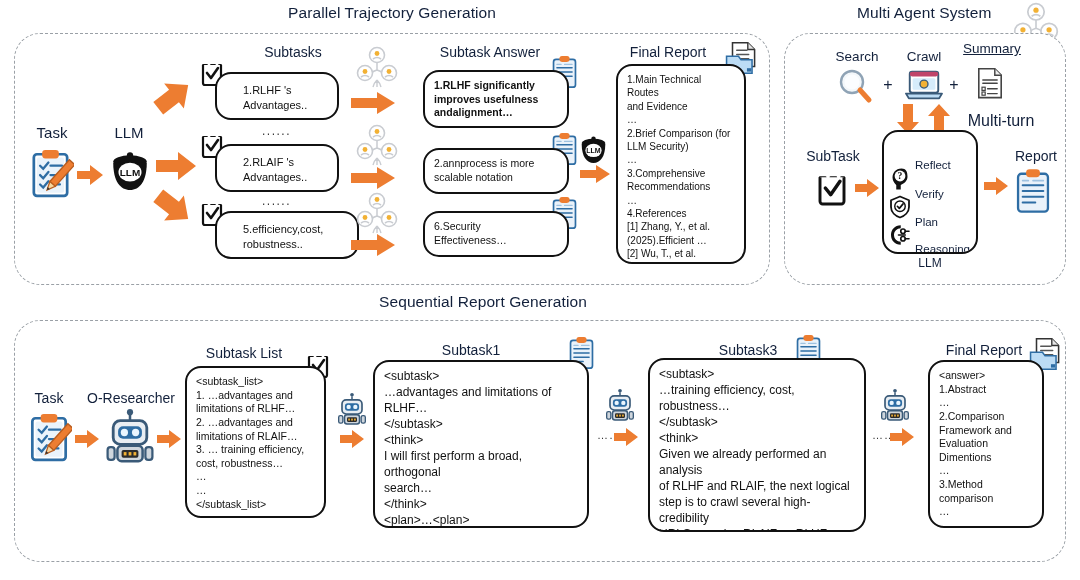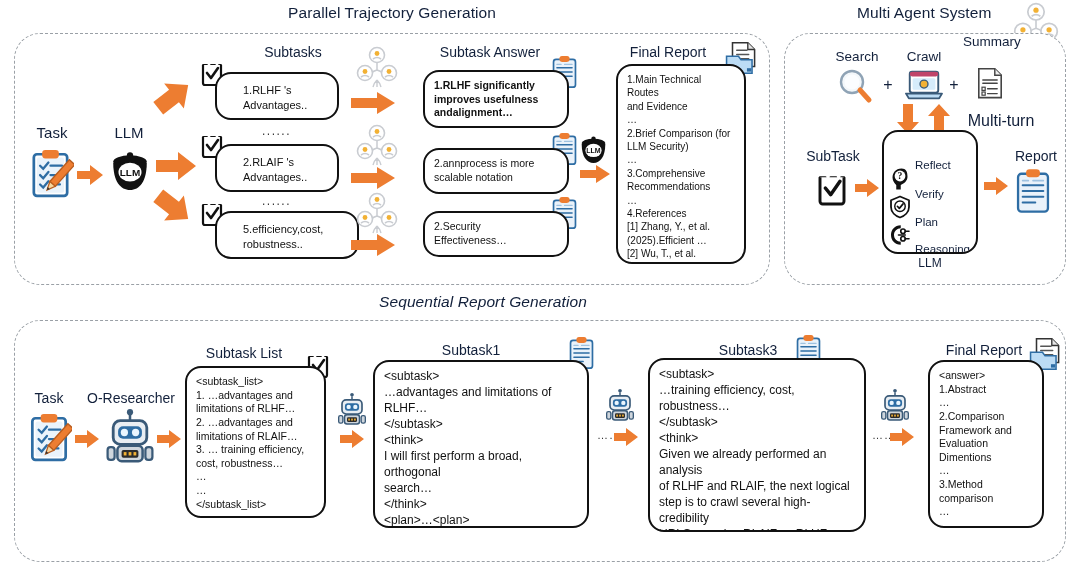--- a/index.html
+++ b/index.html
@@ -347,21 +347,21 @@
       </svg>
   </span>
   <div class="rbox" style="left:423px;top:148px;width:146px;height:46px;">2.annprocess is more
 scalable notation</div>
 
   <span class="ico" style="left:551px;top:196px;">
     <svg width="27" height="34" viewBox="0 0 32 40">
         <use href="#g-clip"></use>
       </svg>
   </span>
-  <div class="rbox" style="left:423px;top:211px;width:146px;height:46px;">2.Security
+  <div class="rbox" style="left:423px;top:211px;width:146px;height:46px;">6.Security
 Effectiveness…</div>
 
   <span class="ico" style="left:578px;top:134px;">
     <svg width="31" height="30" viewBox="0 0 42 40">
         <use href="#g-llm"></use>
       </svg>
   </span>
   <span class="arr" style="left:580px;top:165px;">
     <svg width="30" height="18" viewBox="0 0 30 18">
         <path d="M0 5 h16 V0 l14 9 l-14 9 v-5 H0 z" fill="#ED7D31"></path>
@@ -407,21 +407,21 @@
   <div class="cap" style="left:880px;top:76px;width:16px;font-size:16px;">+</div>
 
   <div class="cap" style="left:894px;top:49px;width:60px;">Crawl</div>
   <span class="ico" style="left:905px;top:67px;">
     <svg width="38" height="36" viewBox="0 0 40 36">
         <use href="#g-laptop"></use>
       </svg>
   </span>
   <div class="cap" style="left:946px;top:76px;width:16px;font-size:16px;">+</div>
 
-  <div class="cap" style="left:956px;top:34px;width:72px;">Summary</div>
+  <div class="cap" style="left:956px;top:41px;width:72px;text-decoration:underline;">Summary</div>
   <span class="ico" style="left:974px;top:65px;">
     <svg width="32" height="38" viewBox="0 0 40 42">
         <use href="#g-doc"></use>
       </svg>
   </span>
 
   <span class="arr" style="left:897px;top:104px;">
     <svg width="22" height="30" viewBox="0 0 22 30">
         <path d="M6 0 h10 v18 h6 l-11 12 l-11 -12 h6 z" fill="#ED7D31"></path>
       </svg>
@@ -483,21 +483,21 @@
         <path d="M0 5 h12 V0 l12 9 l-12 9 v-5 H0 z" fill="#ED7D31"></path>
       </svg>
   </span>
   <div class="cap" style="left:1005px;top:148px;width:62px;font-size:14px;">Report</div>
   <span class="ico" style="left:1014px;top:168px;">
     <svg width="38" height="46" viewBox="0 0 32 40">
         <use href="#g-clip"></use>
       </svg>
   </span>
 
-  <div class="panel-title" style="left:379px;top:293px;font-style:italic;">Sequential Report Generation</div>
+  <div class="panel-title" style="left:379px;top:293px;">Sequential Report Generation</div>
   <div class="panel" style="left:14px;top:320px;width:1052px;height:242px;"></div>
 
   <div class="cap" style="left:22px;top:390px;width:54px;font-size:14px;">Task</div>
   <span class="ico" style="left:26px;top:412px;">
     <svg width="46" height="50" viewBox="0 0 44 48">
         <use href="#g-task"></use>
       </svg>
   </span>
   <span class="arr" style="left:75px;top:430px;">
     <svg width="24" height="18" viewBox="0 0 24 18">

